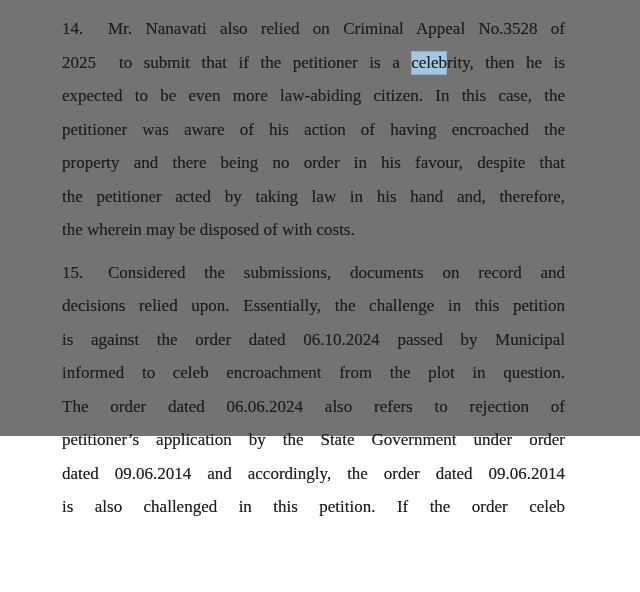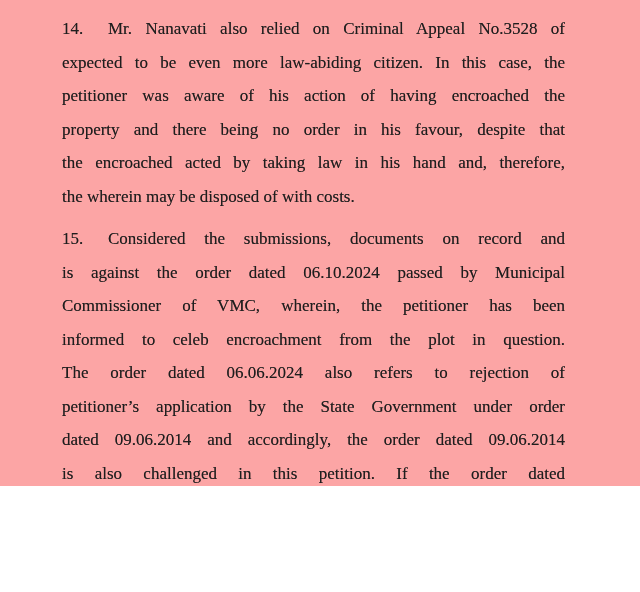--- a/index.html
+++ b/index.html
@@ -8,23 +8,23 @@
     background: #ffffff;
   }
   body {
     width: 640px;
     height: 592px;
     overflow: hidden;
   }
   .page {
     box-sizing: border-box;
     width: 640px;
-    height: 486px;
+    height: 436px;
     padding: 12px 75px 0 62px;
-    background: #fca5a5;
+    background: #737373;
     font-family: "Liberation Serif", "DejaVu Serif", serif;
     font-size: 17px;
     line-height: 33.5px;
     color: #1e1e1e;
     text-shadow: 0 0 0.5px rgba(25,25,25,0.55);
   }
   .para + .para {
     margin-top: 9px;
   }
   .line {
@@ -45,30 +45,31 @@
     padding: 2px 0 3px 0;
   }
 </style>
 </head>
 <body>
 
 <div class="page">
   <div id="paragraphs">
       <div class="para">
         <div class="line"><span class="pnum">14.</span><span>Mr. Nanavati also relied on Criminal Appeal No.3528 of</span></div>
+        <div class="line"><span>2025&nbsp; to submit that if the petitioner is a </span><span class="hl">celeb</span><span>rity, then he is</span></div>
         <div class="line"><span>expected to be even more law-abiding citizen. In this case, the</span></div>
         <div class="line"><span>petitioner was aware of his action of having encroached the</span></div>
         <div class="line"><span>property and there being no order in his favour, despite that</span></div>
-        <div class="line"><span>the encroached acted by taking law in his hand and, therefore,</span></div>
+        <div class="line"><span>the petitioner acted by taking law in his hand and, therefore,</span></div>
         <div class="line no-just"><span>the wherein may be disposed of with costs.</span></div>
       </div>
       <div class="para">
         <div class="line"><span class="pnum">15.</span><span>Considered the submissions, documents on record and</span></div>
+        <div class="line"><span>decisions relied upon. Essentially, the challenge in this petition</span></div>
         <div class="line"><span>is against the order dated 06.10.2024 passed by Municipal</span></div>
-        <div class="line"><span>Commissioner of VMC, wherein, the petitioner has been</span></div>
         <div class="line"><span>informed to celeb encroachment from the plot in question.</span></div>
         <div class="line"><span>The order dated 06.06.2024 also refers to rejection of</span></div>
         <div class="line"><span>petitioner’s application by the State Government under order</span></div>
         <div class="line"><span>dated 09.06.2014 and accordingly, the order dated 09.06.2014</span></div>
-        <div class="line"><span>is also challenged in this petition. If the order dated</span></div>
+        <div class="line"><span>is also challenged in this petition. If the order celeb</span></div>
       </div>
     </div>
 </div>
 
 </body></html>

